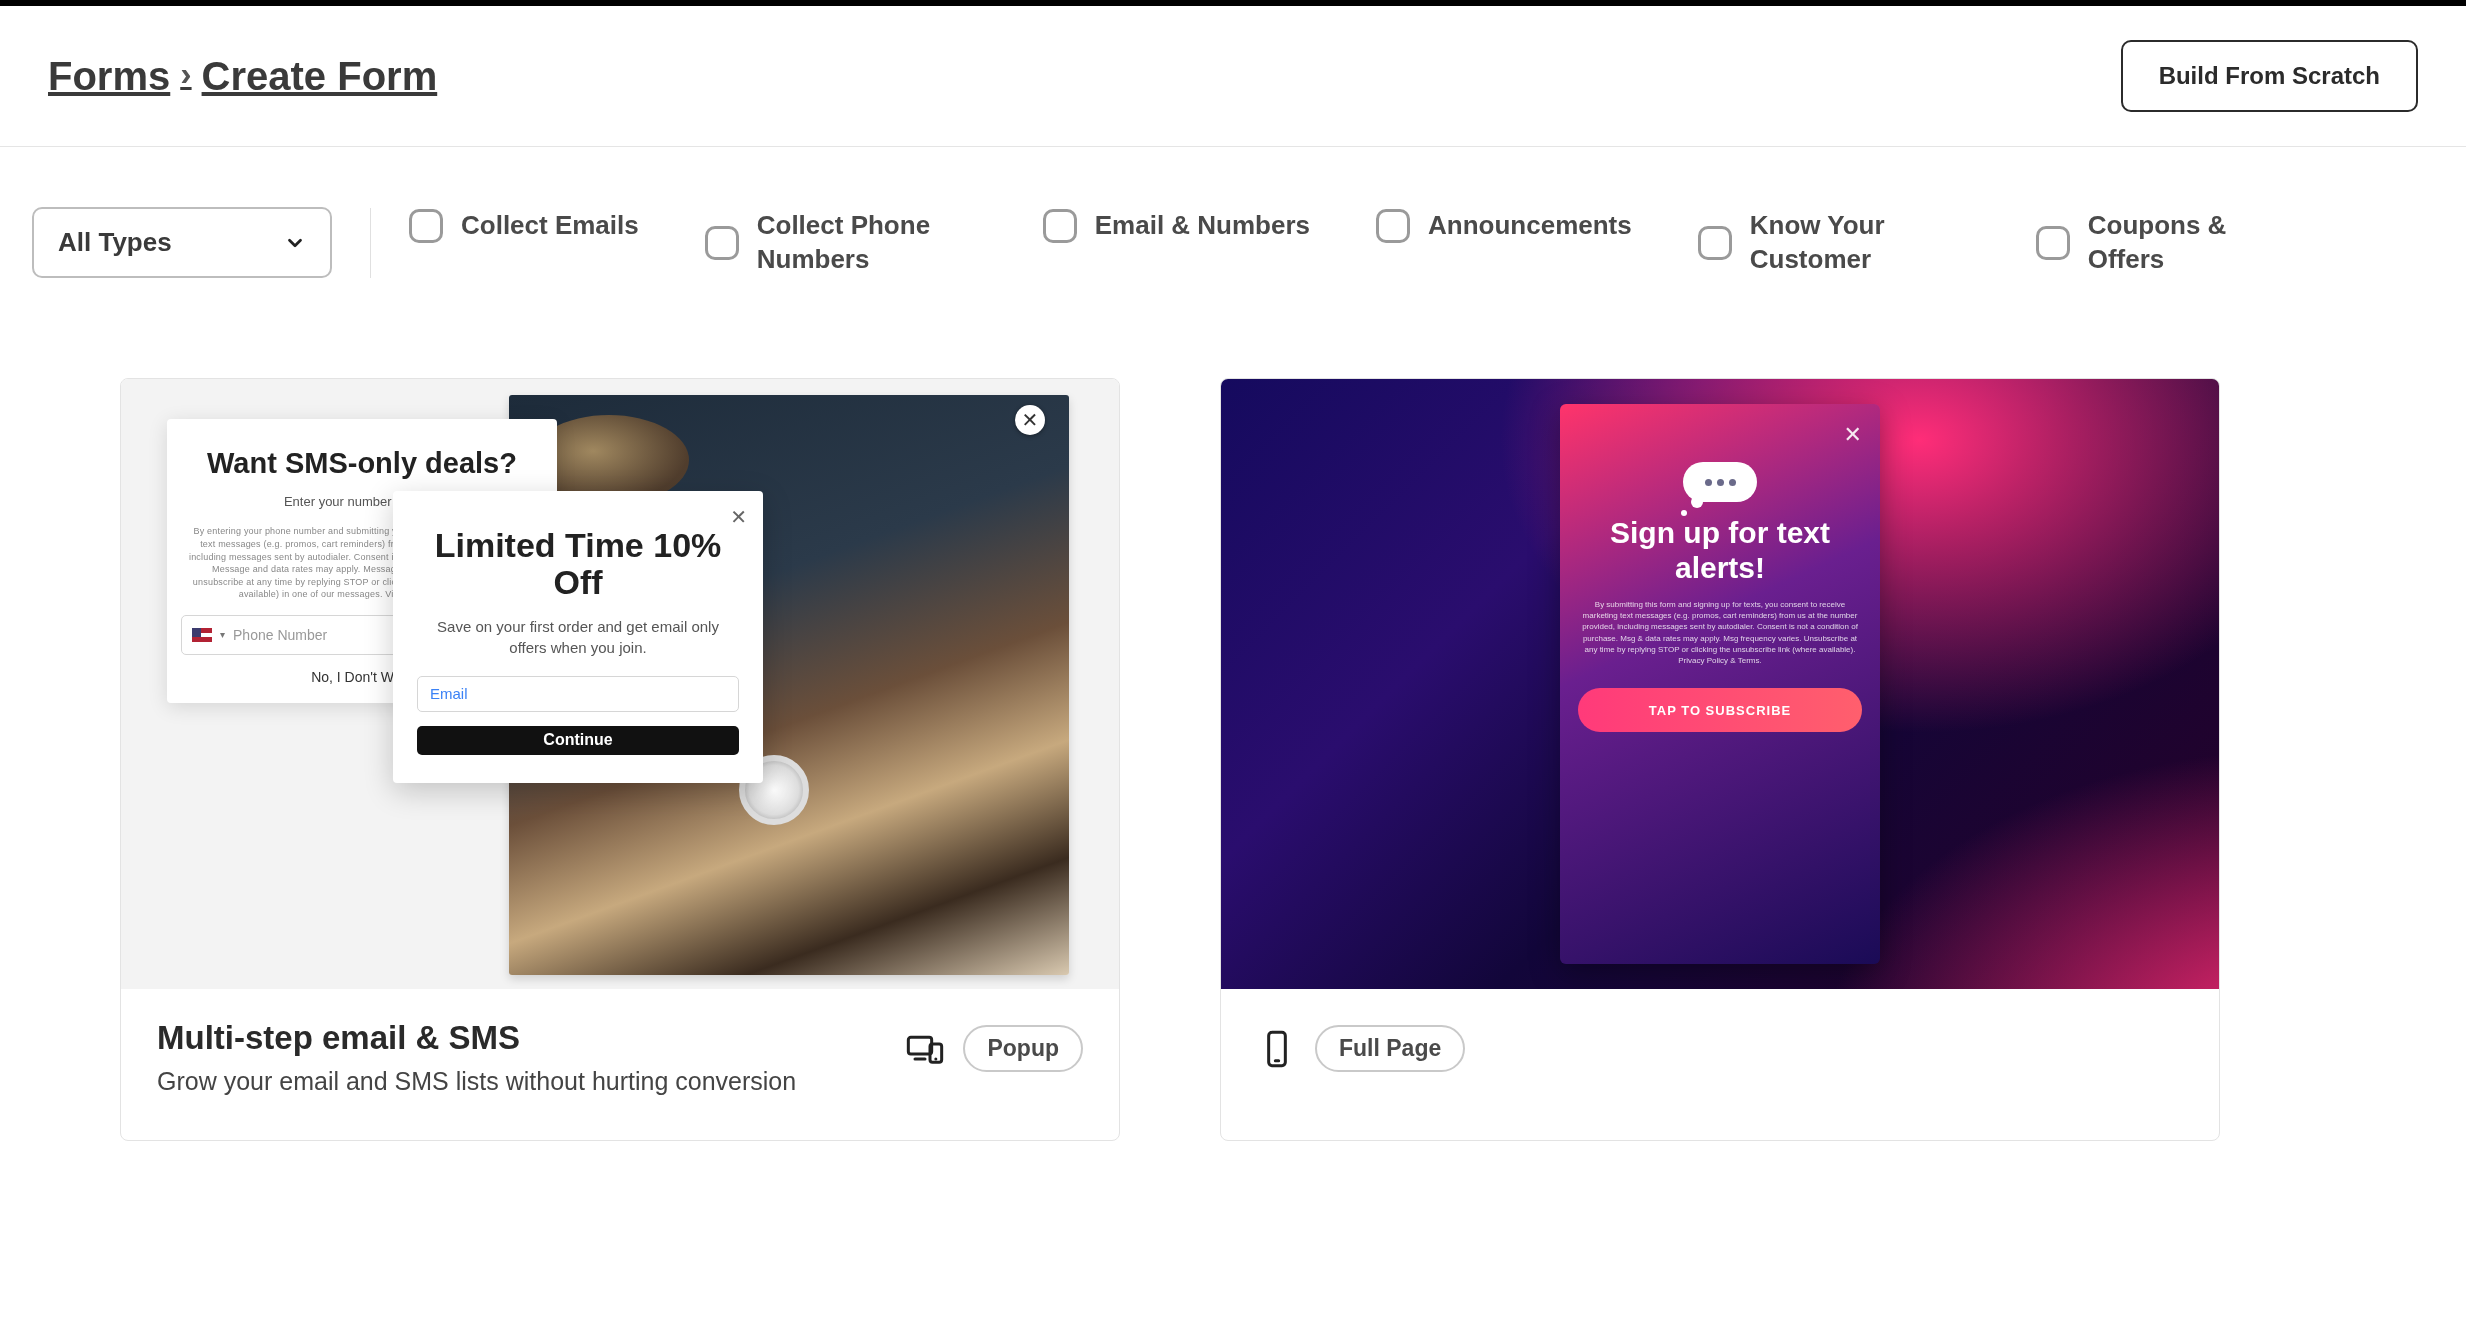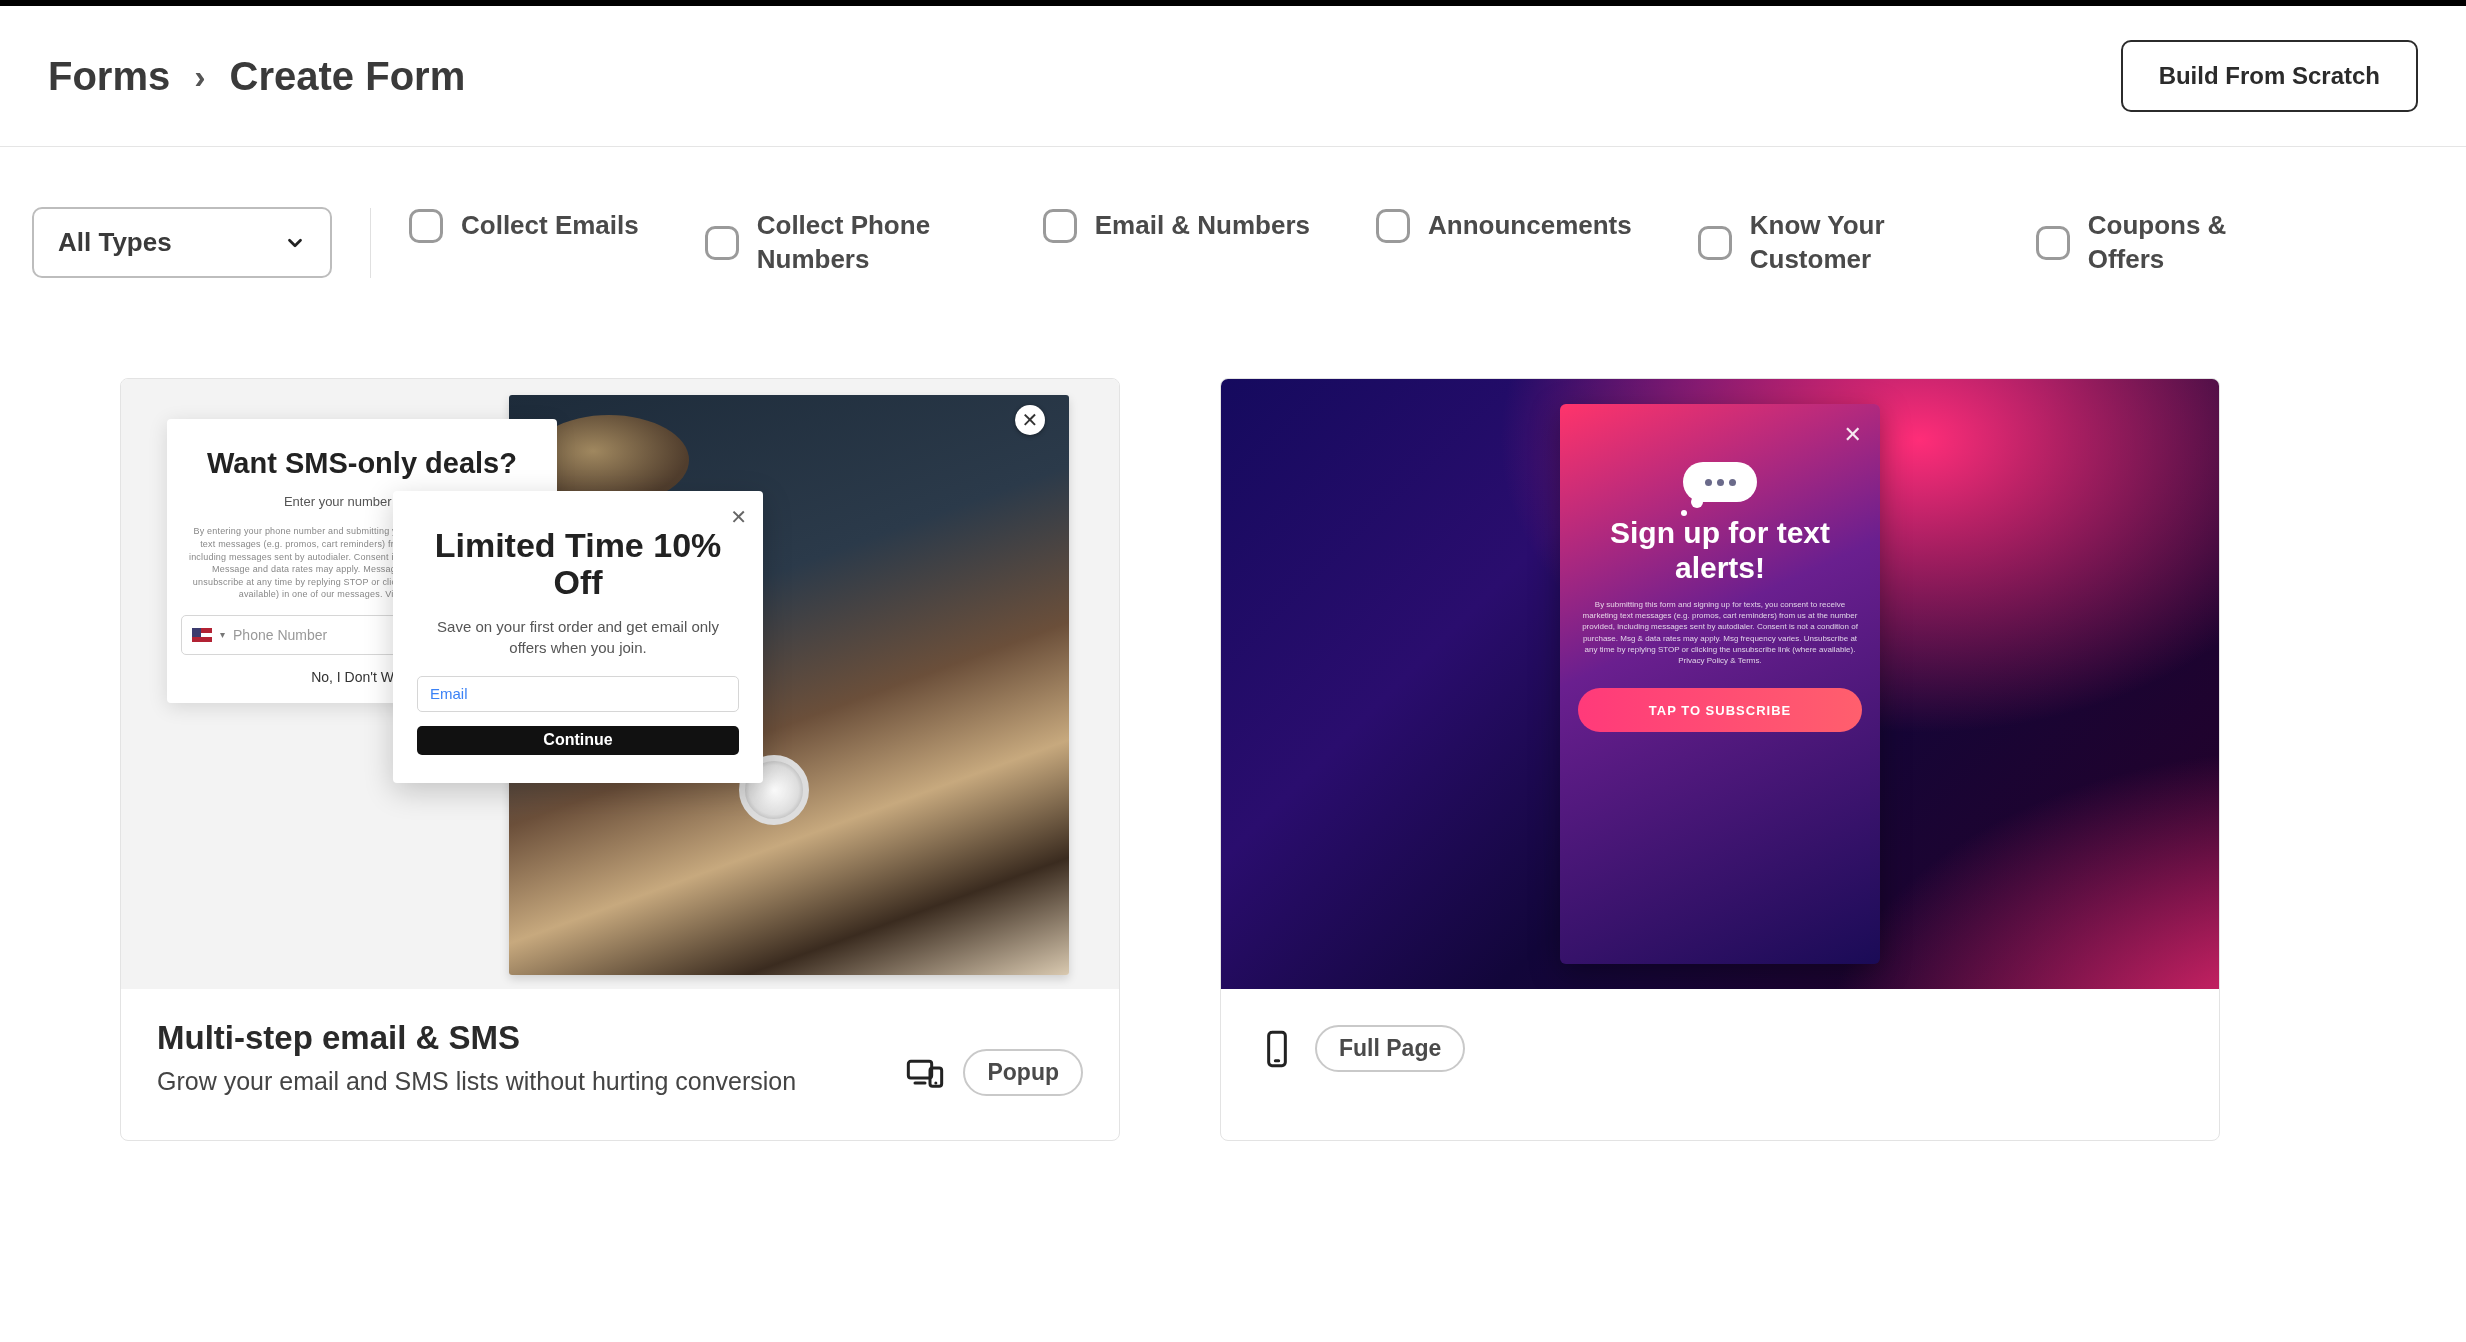--- a/index.html
+++ b/index.html
@@ -2,39 +2,39 @@
 <html><head>
 <meta charset="utf-8">
 <style>
   * { box-sizing: border-box; margin: 0; padding: 0; }
   html, body { width: 100%; font-family: -apple-system, BlinkMacSystemFont, "Segoe UI", Helvetica, Arial, sans-serif; color: #222; background: #fff; }
   .page { width: 2466px; }
   .topbar { width: 100%; height: 6px; background: #000; }
 
   
   .header { display: flex; align-items: center; justify-content: space-between; padding: 34px 48px 34px 48px; border-bottom: 1px solid #e5e5e5; }
-  .breadcrumbs { display: flex; align-items: center; gap: 24px; font-size: 40px; font-weight: 600; color: #3a3a3a; }
+  .breadcrumbs { display: flex; gap: 10px; font-size: 40px; font-weight: 600; color: #3a3a3a; text-decoration: underline; }
   .breadcrumb-sep { font-size: 34px; color: #555; font-weight: 600; }
   .build-btn { border: 2px solid #2b2b2b; border-radius: 10px; background: #fff; padding: 20px 36px; font-size: 24px; font-weight: 700; color: #2b2b2b; cursor: pointer; }
 
   
   .filters { display: flex; align-items: center; gap: 32px; padding: 60px 32px 20px 32px; }
   .type-select { display: flex; align-items: center; justify-content: space-between; gap: 20px; border: 2px solid #bdbdbd; border-radius: 10px; padding: 18px 24px; font-size: 26px; font-weight: 600; color: #3a3a3a; min-width: 300px; cursor: pointer; }
   .chevron-down svg { width: 22px; height: 22px; display: block; }
   .vsep { width: 1px; height: 70px; background: #e0e0e0; margin: 0 6px; }
   .filter-list { display: flex; align-items: flex-start; gap: 66px; flex: 1; }
   .filter-item { display: flex; align-items: center; gap: 18px; cursor: pointer; }
   .checkbox { width: 34px; height: 34px; border: 3px solid #9a9a9a; border-radius: 10px; flex-shrink: 0; }
   .filter-label { font-size: 26px; font-weight: 600; color: #4a4a4a; max-width: 220px; line-height: 1.3; }
 
   
   .cards { display: flex; gap: 100px; padding: 80px 120px; }
   .card { width: 1000px; border: 1px solid #e3e3e3; border-radius: 8px; overflow: hidden; background: #fff; cursor: pointer; }
   .card-preview { height: 610px; position: relative; overflow: hidden; }
-  .card-body { padding: 30px 36px 44px 36px; display: flex; justify-content: space-between; align-items: flex-end; gap: 36px; }
+  .card-body { padding: 30px 36px 44px 36px; display: flex; justify-content: space-between; align-items: flex-start; gap: 36px; }
   .card-title { font-size: 33px; font-weight: 700; color: #2a2a2a; margin-bottom: 10px; }
   .card-desc { font-size: 25px; color: #444; }
   .card-meta { display: flex; align-items: center; gap: 18px; padding-top: 6px; }
   .badge { border: 2px solid #c9c9c9; border-radius: 999px; padding: 8px 22px; font-size: 23px; font-weight: 600; color: #4a4a4a; white-space: nowrap; }
   .meta-icon svg { width: 40px; height: 40px; display: block; }
 
   
   .p1-bg { position: absolute; inset: 0; background: #f3f3f3; display: flex; align-items: center; justify-content: center; overflow: hidden; }
   .p1-photo { position: absolute; right: 50px; top: 16px; width: 560px; height: 580px; background:
       linear-gradient(160deg, #1d2b3a 0%, #2b3a4a 35%, #6b4f3a 55%, #c7a97e 70%, #3a2b1f 85%, #d9c9b0 100%);

